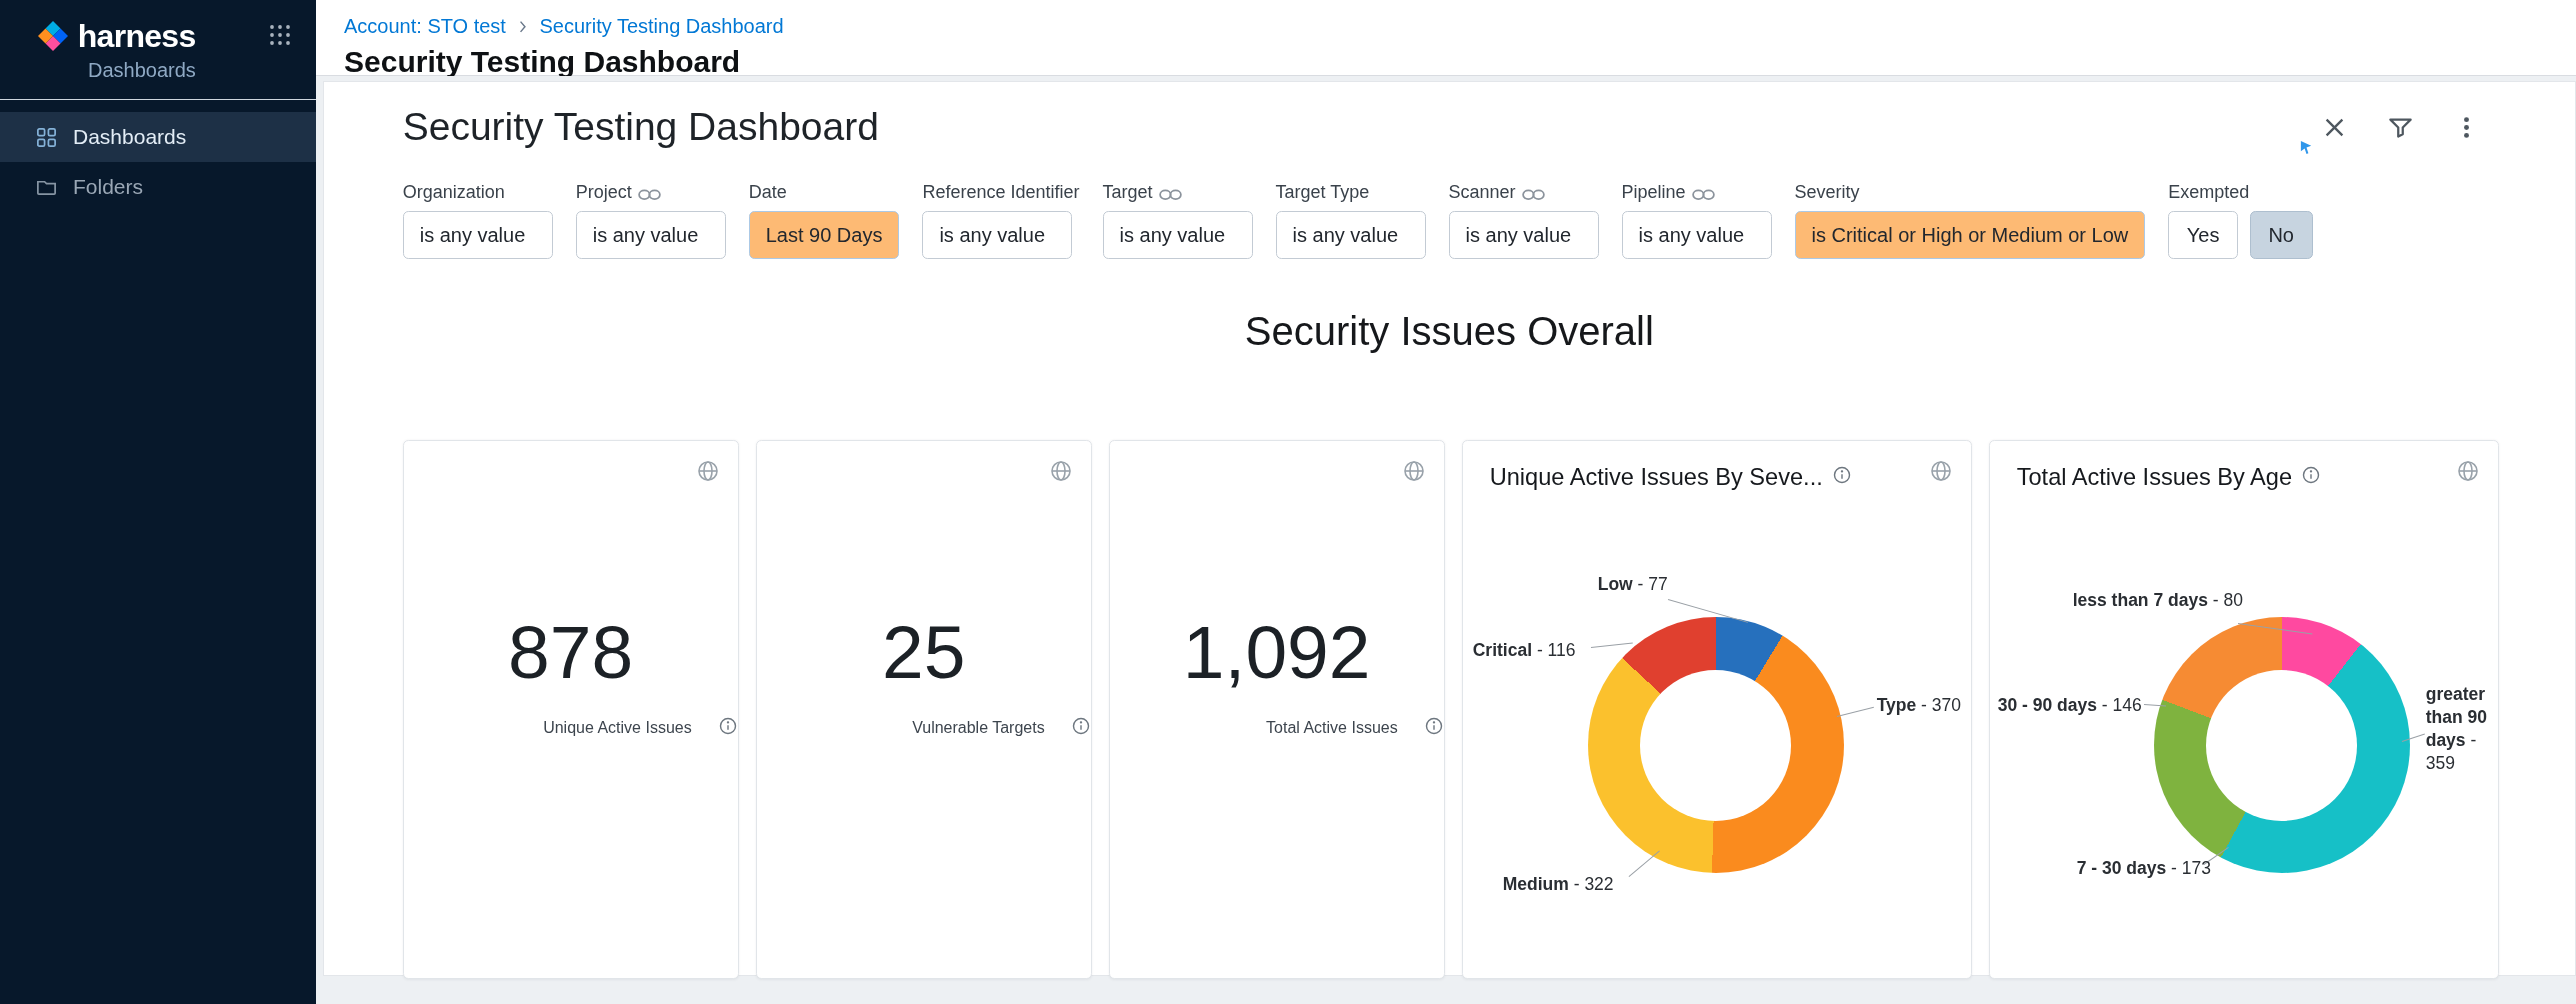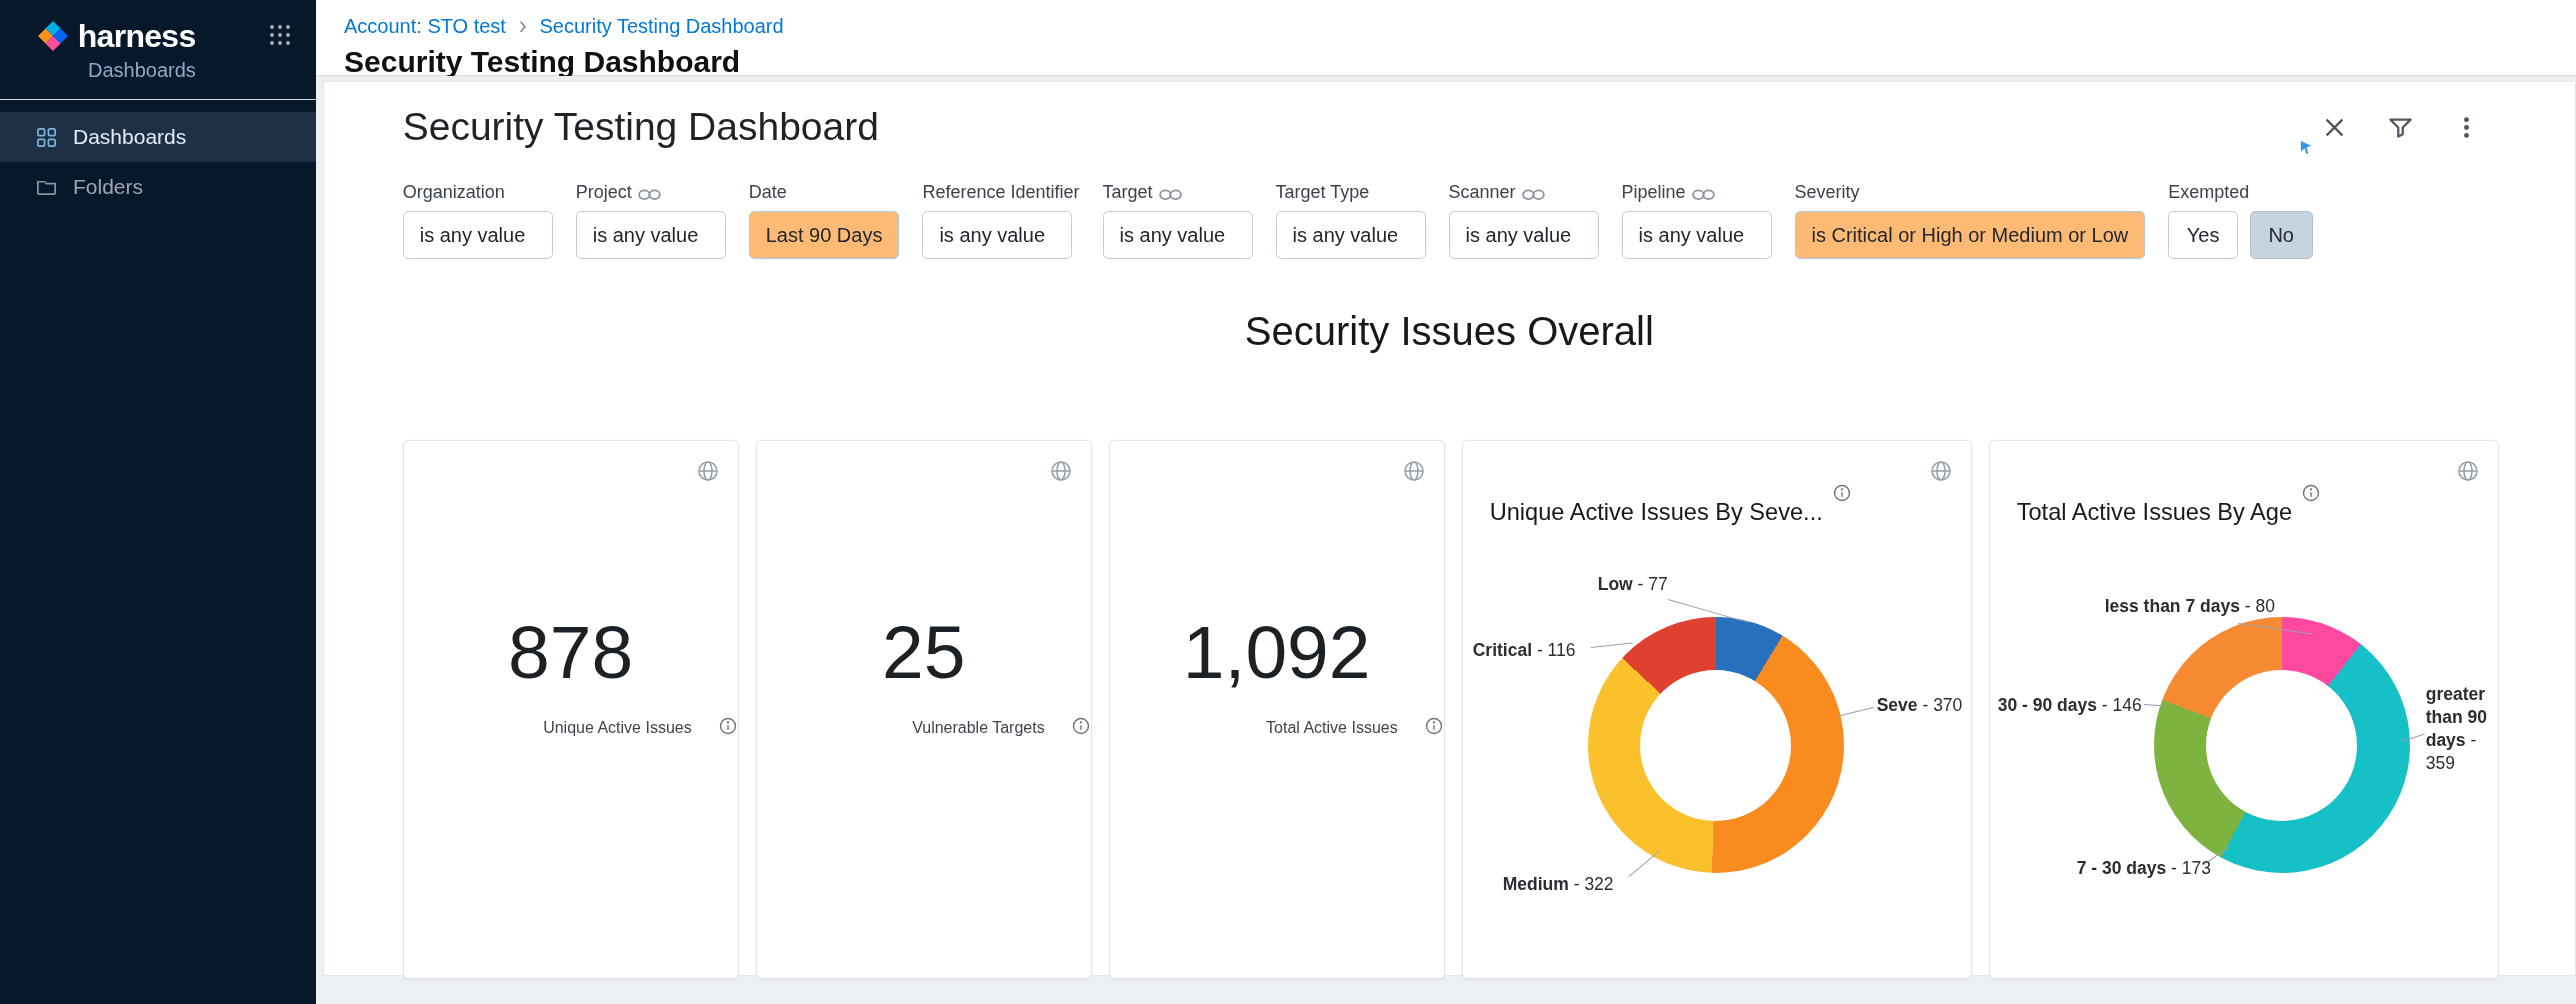--- a/index.html
+++ b/index.html
@@ -54,21 +54,21 @@
   
   .cards { display:flex; gap:17px; padding-left:79px; margin-top:86px; }
   .card { position:relative; background:#fff; border:1.3px solid #e1e5e9; border-radius:5.4px; height:539px; box-shadow:0 0.7px 2.7px rgba(31,41,55,.06); }
   .card.stat { width:336px; }
   .card.chart { width:510px; }
   .globe-btn { position:absolute; top:17.5px; right:17.5px; color:#99a2aa; cursor:pointer; background:none; border:none; padding:0; }
   .stat-value { margin-top:174px; text-align:center; font-size:75px; line-height:1; color:#1c2126; }
   .stat-label { margin-top:25.6px; display:flex; justify-content:flex-end; align-items:center; gap:26px; font-size:16px; color:#3d454e; }
   .info-icon { color:#6d767f; flex:0 0 auto; cursor:pointer; }
   .chart-title { display:flex; align-items:center; gap:9.4px; padding:23px 54px 0 27px; font-size:23.6px; color:#16191d; }
-  .chart-title .t { white-space:nowrap; overflow:hidden; text-overflow:ellipsis;margin-top:35px; }
+  .chart-title .t { white-space:nowrap; overflow:hidden; text-overflow:ellipsis; }
 
   .donut { position:absolute; width:256px; height:256px; border-radius:50%; top:176px; }
   .donut::after { content:""; position:absolute; inset:20.5%; background:#fff; border-radius:50%; }
   .donut-a { left:125px; } .donut-b { left:164px; }
   .donut-label { position:absolute; font-size:17.5px; color:#2a2e33; line-height:1.3; }
   .donut-label b { font-weight:700; }
   .dval::before { content:" - "; }
   .leader { position:absolute; height:1.3px; background:#9aa0a6; transform-origin:left center; }
 </style>
 </head>
@@ -336,21 +336,21 @@
             <div class="leader" style="left:374px;top:275px;width:38px;transform:rotate(-14deg);"></div>
             <div class="leader" style="left:166px;top:435px;width:40px;transform:rotate(-40deg);"></div>
 
             <div class="donut-label" style="left:135px;top:132px;">
               <b>Low</b><span class="dval">77</span>
             </div>
             <div class="donut-label" style="left:10px;top:198px;">
               <b>Critical</b><span class="dval">116</span>
             </div>
             <div class="donut-label" style="left:414px;top:253px;">
-              <b>Seve</b><span class="dval">370</span>
+              <b>Type</b><span class="dval">370</span>
             </div>
             <div class="donut-label" style="left:40px;top:432px;">
               <b>Medium</b><span class="dval">322</span>
             </div>
           </div>
 
           <div class="card chart">
             <div class="chart-title">
               <span class="t">Total Active Issues By Age</span>
               <span class="info-icon"><svg width="20" height="20" viewBox="0 0 24 24" fill="none" stroke="currentColor" stroke-width="1.7">
@@ -366,21 +366,21 @@
                   <line x1="3" y1="12" x2="21" y2="12"></line>
                 </svg>
             </button>
             <div class="donut donut-b" style="background: conic-gradient(rgb(255, 73, 160) 0deg, rgb(255, 73, 160) 37.99deg, rgb(22, 192, 199) 37.99deg, rgb(22, 192, 199) 208.5deg, rgb(127, 179, 63) 208.5deg, rgb(127, 179, 63) 290.66deg, rgb(246, 139, 51) 290.66deg, rgb(246, 139, 51) 360deg);"></div>
 
             <div class="leader" style="left:248px;top:182px;width:75px;transform:rotate(8deg);"></div>
             <div class="leader" style="left:154px;top:263px;width:21.5px;transform:rotate(4deg);"></div>
             <div class="leader" style="left:412px;top:300px;width:24px;transform:rotate(-18deg);"></div>
             <div class="leader" style="left:214px;top:423px;width:30px;transform:rotate(-35deg);"></div>
 
-            <div class="donut-label" style="left:83px;top:154px;margin-left:32px;">
+            <div class="donut-label" style="left:83px;top:148px;">
               <b>less than 7 days</b><span class="dval">80</span>
             </div>
             <div class="donut-label" style="left:8px;top:253px;">
               <b>30 - 90 days</b><span class="dval">146</span>
             </div>
             <div class="donut-label" style="left:436px;top:242px;width:67px;">
               <b>greater than 90 days</b><span class="dval">359</span>
             </div>
             <div class="donut-label" style="left:87px;top:416px;">
               <b>7 - 30 days</b><span class="dval">173</span>

